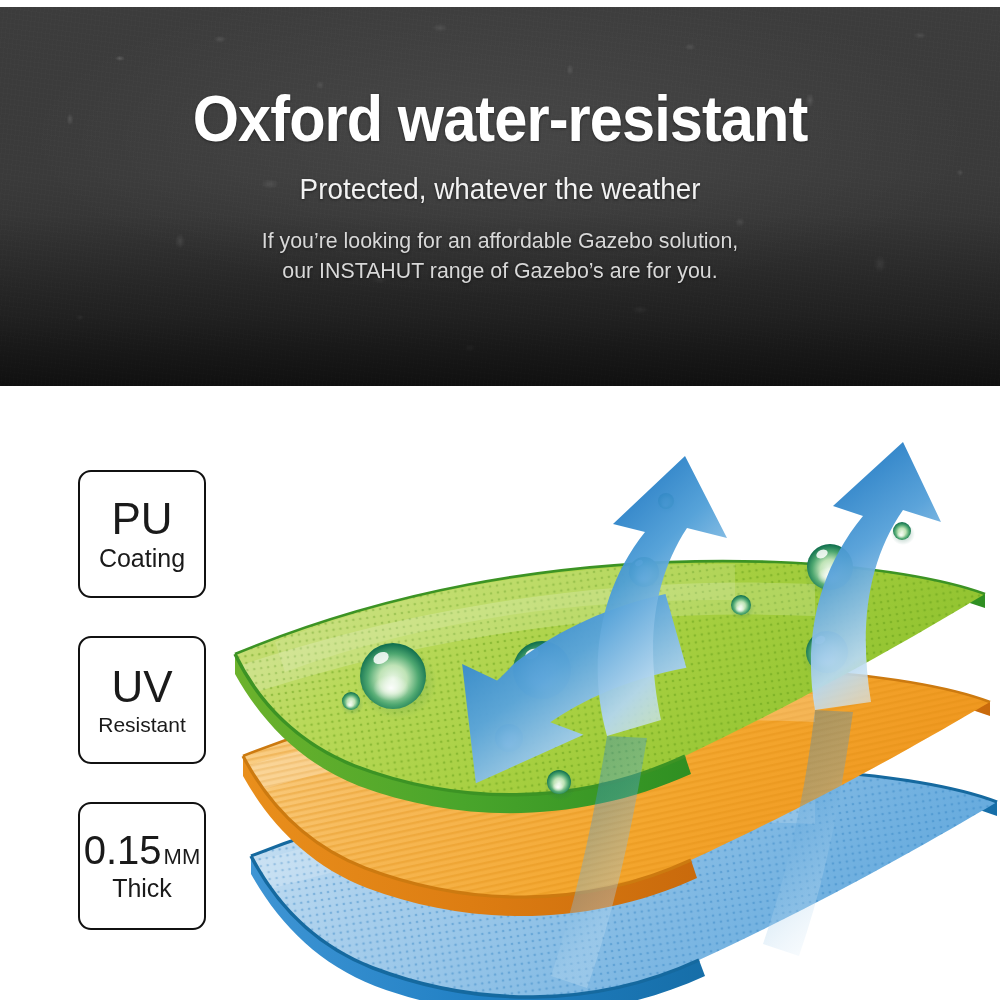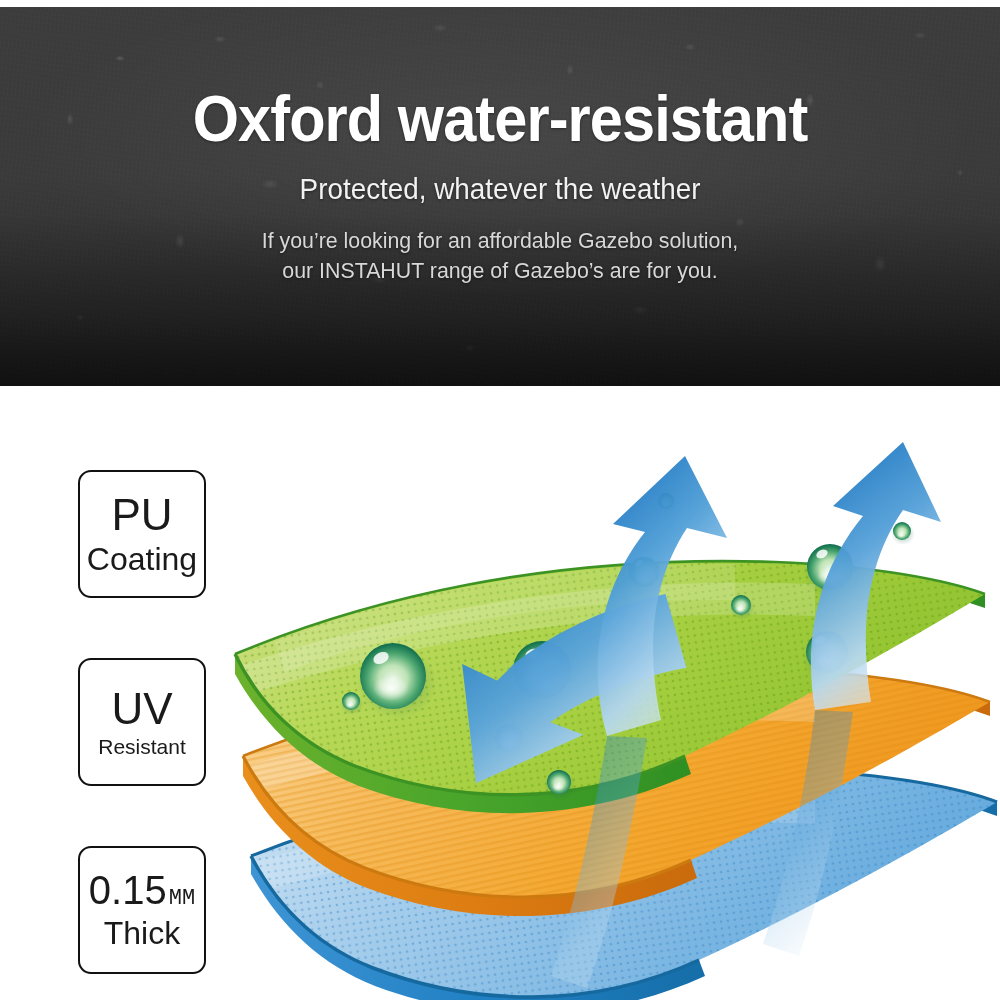--- a/index.html
+++ b/index.html
@@ -71,29 +71,29 @@
     text-shadow:0 1px 3px rgba(0,0,0,.5);
   }
   .blurb span{display:block;}
 
   
   .lower{position:absolute;left:0;top:386px;width:1000px;height:614px;background:#fff;}
   .badges{position:absolute;left:78px;top:84px;width:132px;}
   .badge{
     width:128px;height:128px;border:2px solid #111;border-radius:13px;background:#fff;
     box-sizing:border-box;display:flex;flex-direction:column;align-items:center;justify-content:center;
-    margin-bottom:60px;
+    margin-bottom:38px;
   }
   .badge .big{
     font-size:44px;line-height:.98;color:#1a1a1a;font-weight:normal;letter-spacing:0px;
     display:flex;align-items:baseline;justify-content:center;
   }
   .badge .big.small-num{font-size:40px;}
-  .badge .unit{font-size:22px;letter-spacing:0px;margin-left:2px;font-family:Liberation Mono, monospace;}
-  .badge .sub{font-size:32px;line-height:1;color:#1a1a1a;margin-top:6px;font-weight:normal;}
+  .badge .unit{font-size:22px;letter-spacing:0px;margin-left:2px;}
+  .badge .sub{font-size:25px;line-height:1;color:#1a1a1a;margin-top:6px;font-weight:normal;}
   .badge .sub.sm{font-size:21px;}
 
   .diagram{position:absolute;left:215px;top:18px;width:790px;height:600px;}
   svg{display:block;}
 </style>
 </head>
 <body>
 
 <div class="page">
 

